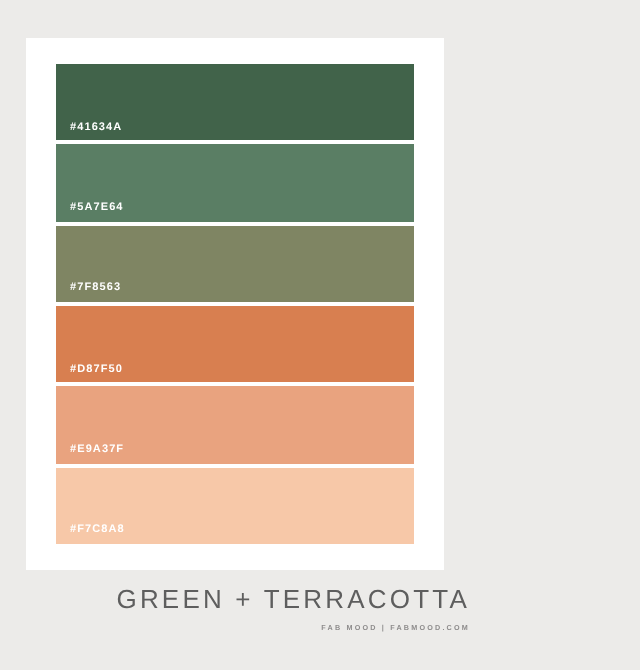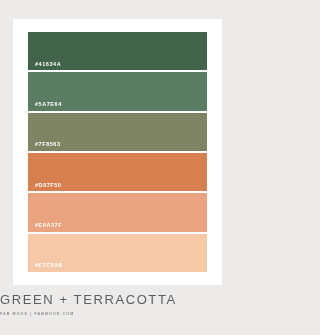--- a/index.html
+++ b/index.html
@@ -62,21 +62,21 @@
     font-weight: bold;
     letter-spacing: 0.55px;
     line-height: 1;
     white-space: nowrap;
   }
   .caption {
     position: absolute;
     left: 0;
     top: 292px;
     width: 235px;
-    text-align: left;
+    text-align: right;
   }
   .caption-title {
     color: #5e5e5e;
     font-family: "Liberation Sans", sans-serif;
     font-size: 13px;
     font-weight: 400;
     letter-spacing: 1.6px;
     line-height: 1.2;
     white-space: nowrap;
   }

